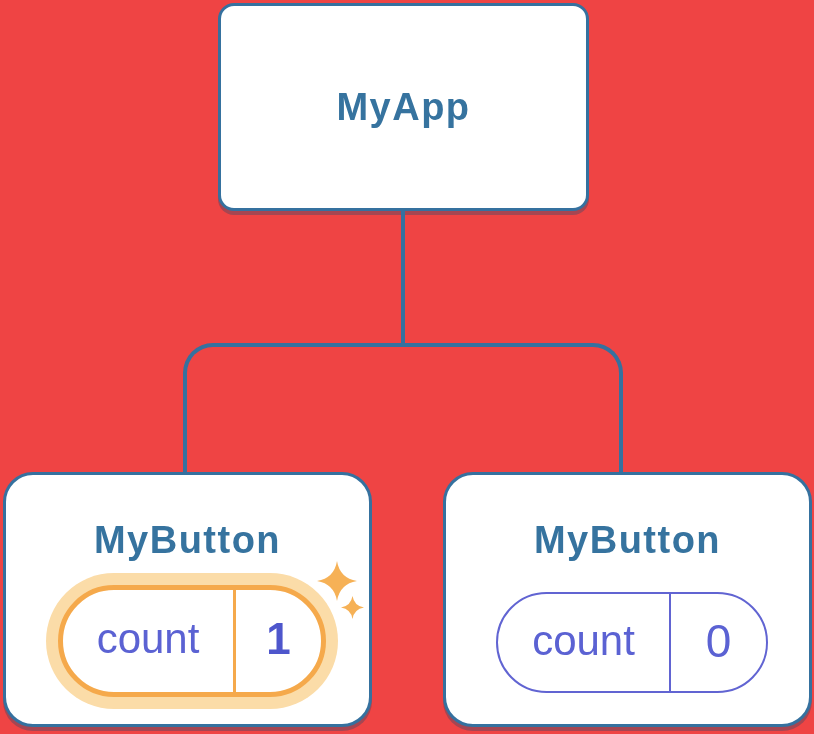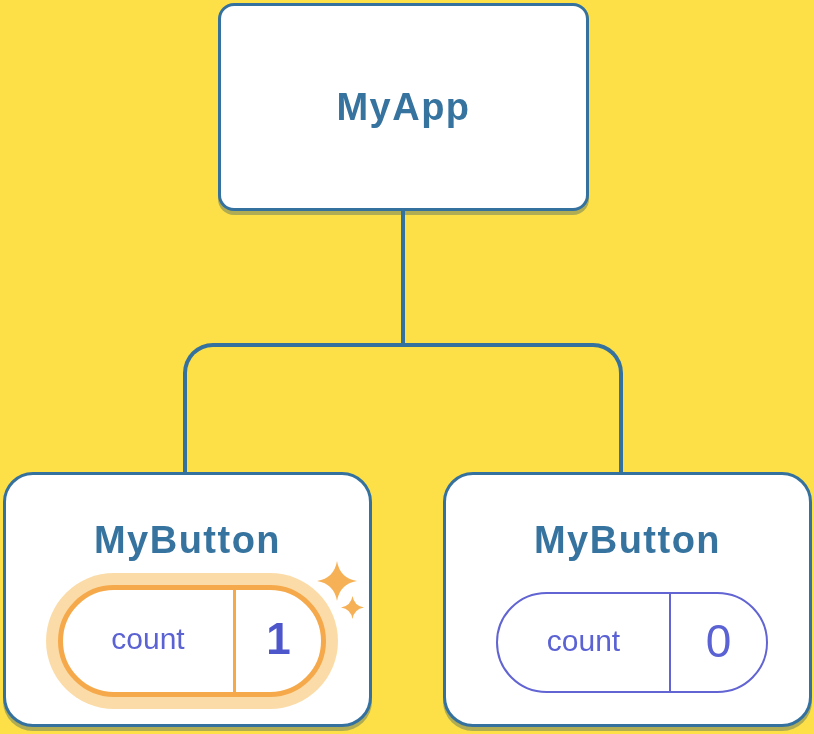--- a/index.html
+++ b/index.html
@@ -5,21 +5,21 @@
   html, body { margin: 0; padding: 0; }
   body {
     width: 814px; height: 734px;
     background: #4C6671;
     font-family: "Liberation Sans", sans-serif;
     overflow: hidden;
   }
   .canvas {
     position: relative;
     width: 814px; height: 734px;
-    background: #fde047;
+    background: #ef4444;
   }
 
   
   .card {
     position: absolute;
     background: #ffffff;
     border: 3px solid #35719F;
     border-radius: 16px;
     box-shadow: 0 4px 0 rgba(30, 75, 110, 0.35);
     box-sizing: border-box;
@@ -87,21 +87,21 @@
   }
   .pill-normal {
     left: 50px; top: 117px;
     width: 272px; height: 101px;
     border: 2px solid #6164D2;
   }
   .pill-key {
     flex: 1;
     display: flex; align-items: center; justify-content: center;
     color: #5B62D3;
-    font-size: 30px;
+    font-size: 42px;
     line-height: 1;
     padding-bottom: 4px;
   }
   .pill-divider { width: 3px; }
   .pill-highlighted .pill-divider { background: #F5A94B; }
   .pill-normal .pill-divider { width: 2px; background: #6164D2; }
   .pill-value {
     display: flex; align-items: center; justify-content: center;
     line-height: 1;
     padding-bottom: 4px;

